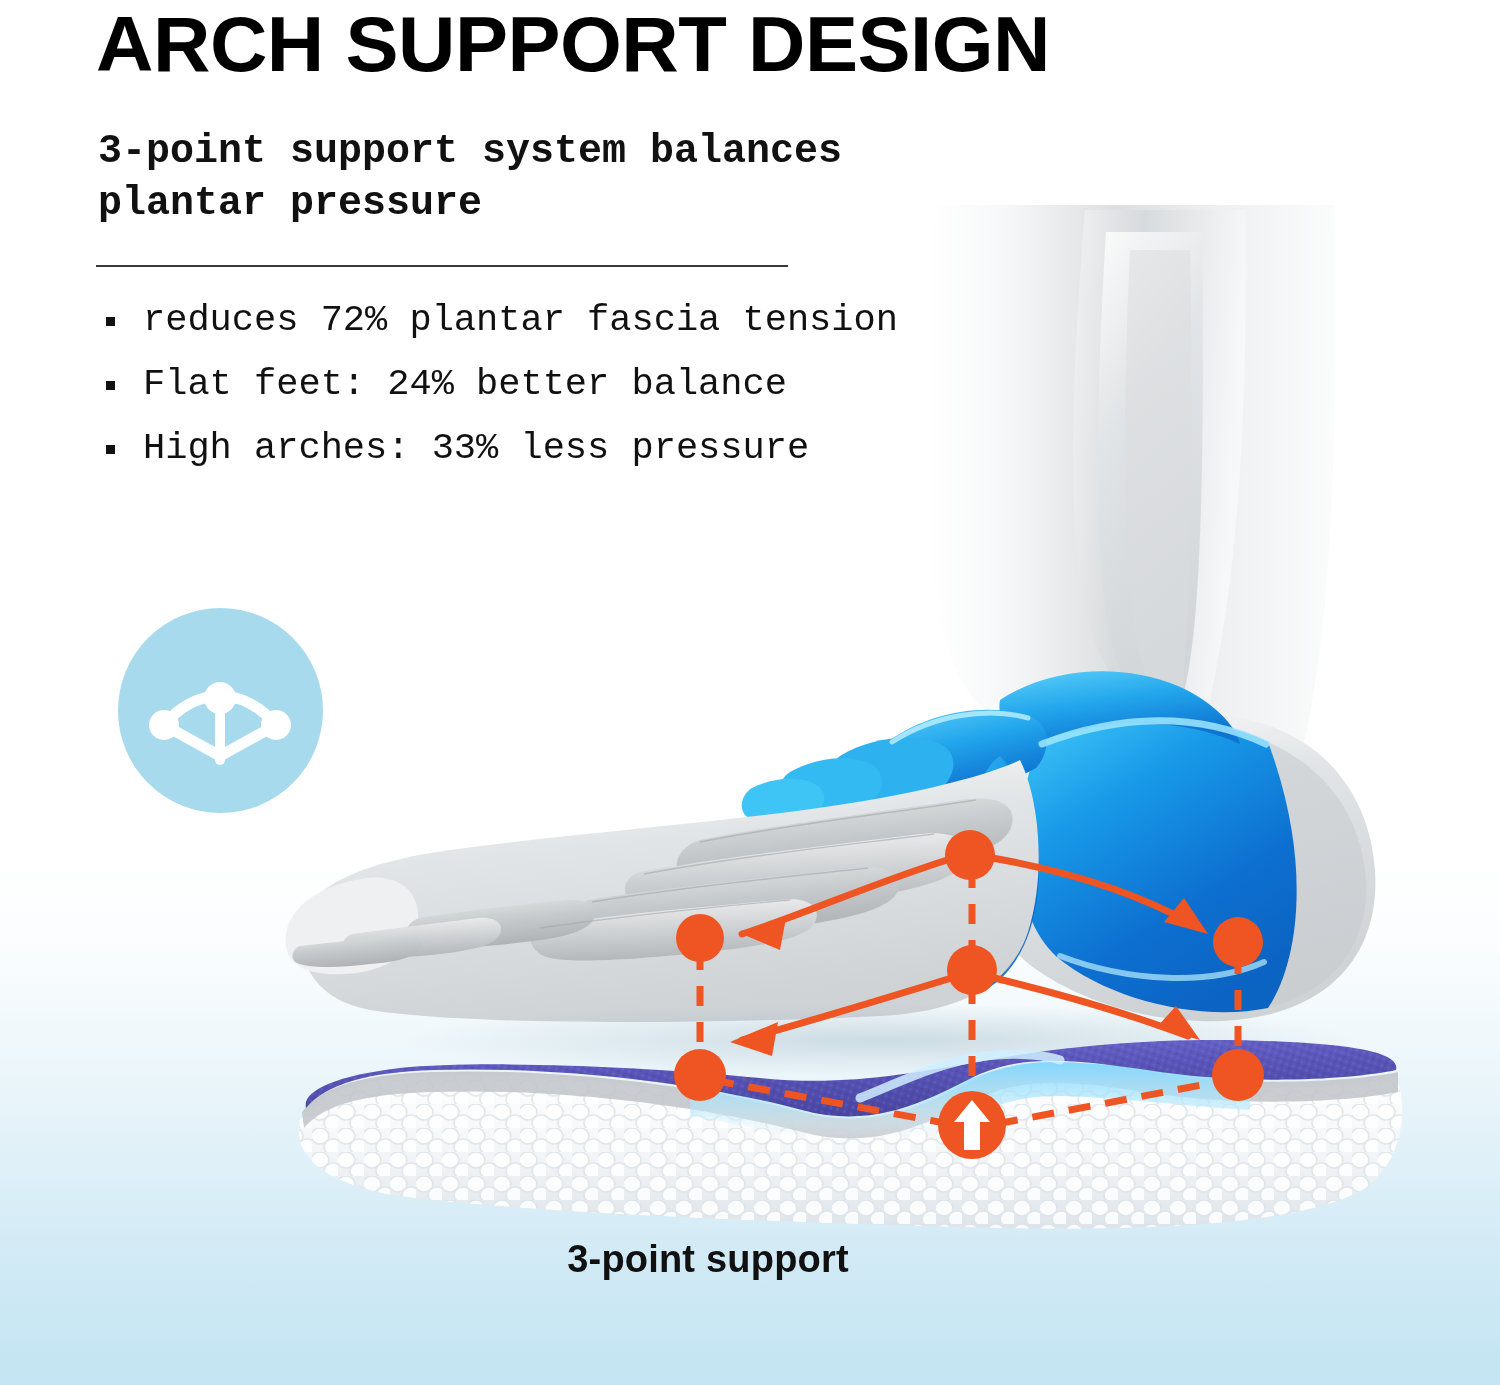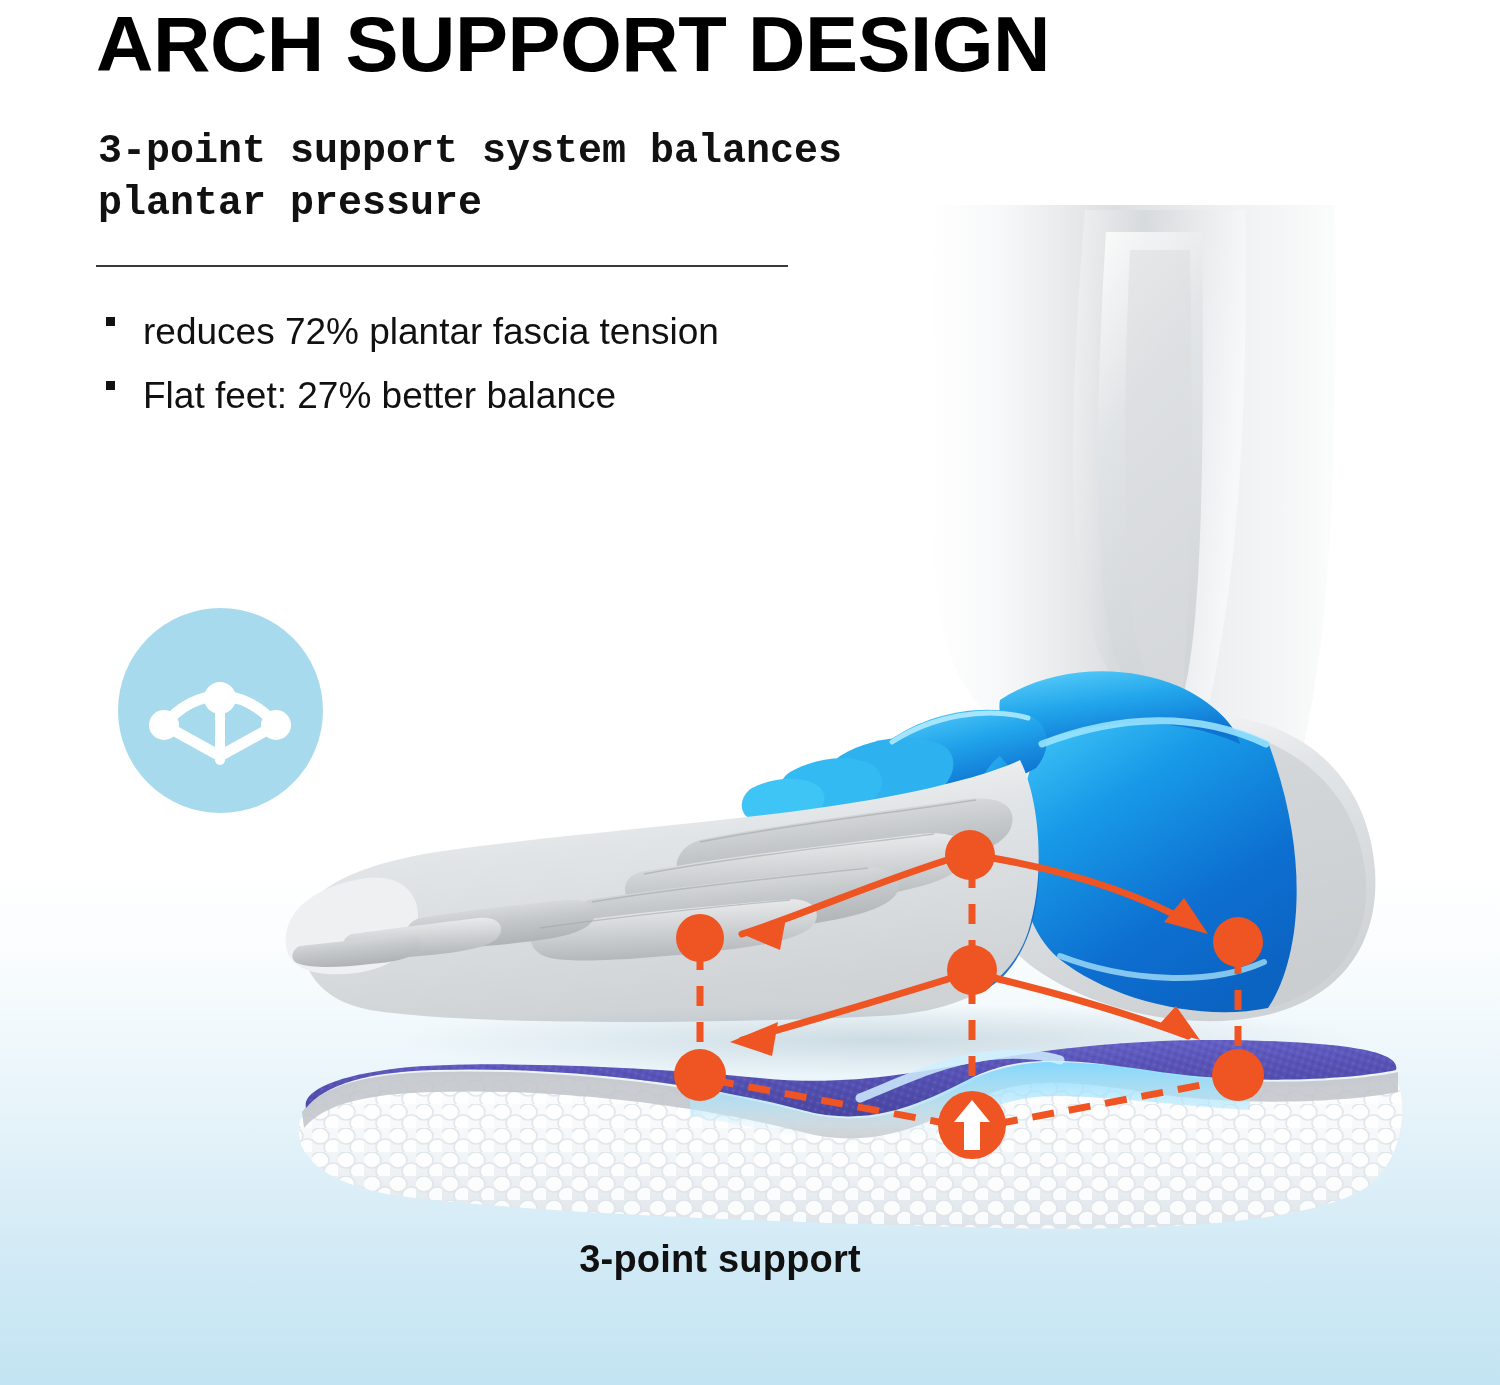--- a/index.html
+++ b/index.html
@@ -46,38 +46,38 @@
   .bullet-row {
     display:flex; align-items:flex-start;
     margin-bottom:16px; height:48px;
   }
   .bullet-mark {
     width:9px; height:9px; background:#111;
     margin:21px 28px 0 8px; flex:0 0 auto;
   }
   .bullet-text {
     font-size:37px; line-height:48px; color:#111;
-    font-family:Liberation Sans, sans-serif;
-    font-stretch:condensed; white-space:nowrap;margin-top:12px;
+    font-family:Liberation Mono, monospace;
+    font-stretch:condensed; white-space:nowrap;
   }
 
   
   #badge {
     position:absolute; left:118px; top:608px;
     width:205px; height:205px; border-radius:50%;
     background:#a8daee;
   }
   #badge svg { position:absolute; left:0; top:0; }
 
   
   #illus { position:absolute; left:0; top:0; width:1500px; height:1385px; }
 
   
   #caption {
-    position:absolute; left:12px; top:1238px; width:1416px;
+    position:absolute; left:0; top:1238px; width:1416px;
     text-align:center;
     font-size:38px; font-weight:700; color:#111;
     letter-spacing:0.2px;
     font-family:"Liberation Sans Narrow","Liberation Sans",sans-serif;
     font-stretch:condensed;
   }
 </style>
 </head>
 <body>
 
@@ -341,19 +341,23 @@
 
   <div id="divider"></div>
 
   <div id="bullets">
     <div class="bullet-row">
       <span class="bullet-mark"></span>
       <span class="bullet-text">reduces 72% plantar fascia tension</span>
     </div>
     <div class="bullet-row">
       <span class="bullet-mark"></span>
-      <span class="bullet-text">Flat feet: 27% better balance</span>
+      <span class="bullet-text">Flat feet: 24% better balance</span>
+    </div>
+    <div class="bullet-row">
+      <span class="bullet-mark"></span>
+      <span class="bullet-text">High arches: 33% less pressure</span>
     </div>
   </div>
 
   <div id="caption">3-point support</div>
 
 </div>
 
 </body></html>

